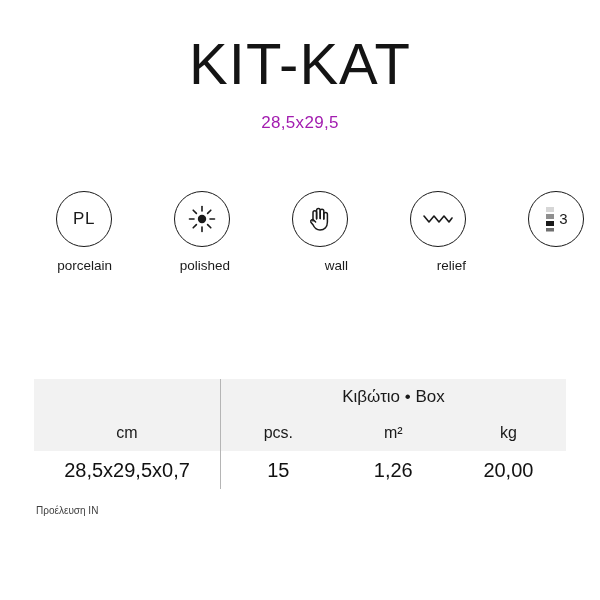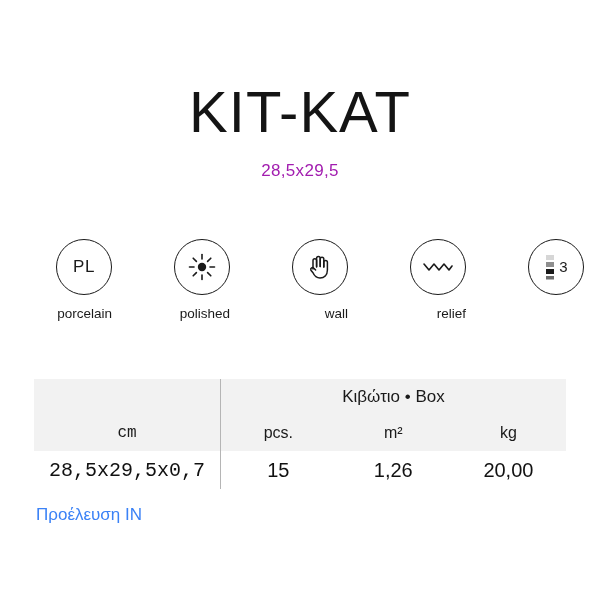--- a/index.html
+++ b/index.html
@@ -21,21 +21,21 @@
   }
 
   
   .title {
     text-align: center;
     font-size: 58px;
     font-weight: 400;
     letter-spacing: 1px;
     color: #141414;
     margin: 0;
-    padding-top: 82px;
+    padding-top: 34px;
     line-height: 1.05;
   }
   .subtitle {
     text-align: center;
     font-size: 17px;
     font-weight: 400;
     color: #a21caf;
     margin: 0;
     padding-top: 18px;
     letter-spacing: 0.3px;
@@ -123,38 +123,37 @@
     font-size: 16px;
     color: #1a1a1a;
   }
   .col-cm { width: 186px; }
   .col-pcs { width: 112px; }
   .col-m2 { width: 117px; }
   .col-kg { width: 117px; }
 
   .vline {
     border-right: 1.4px solid #b5b5b5;
-    font-family: Liberation Mono, monospace;
   }
   .box-title {
     font-size: 17px;
     text-align: center;
     color: #1a1a1a;
   }
   .val-strong {
     font-size: 20px;
     color: #111;
     text-align: center;
   }
   .origin {
     position: absolute;
     left: 36px;
     top: 505px;
-    font-size: 17px;
-    color: #3b82f6;
+    font-size: 10px;
+    color: #404040;
   }
 </style>
 </head>
 <body>
 
 <div class="page">
 
   <h1 class="title">KIT-KAT</h1>
   <div class="subtitle">28,5x29,5</div>
 

